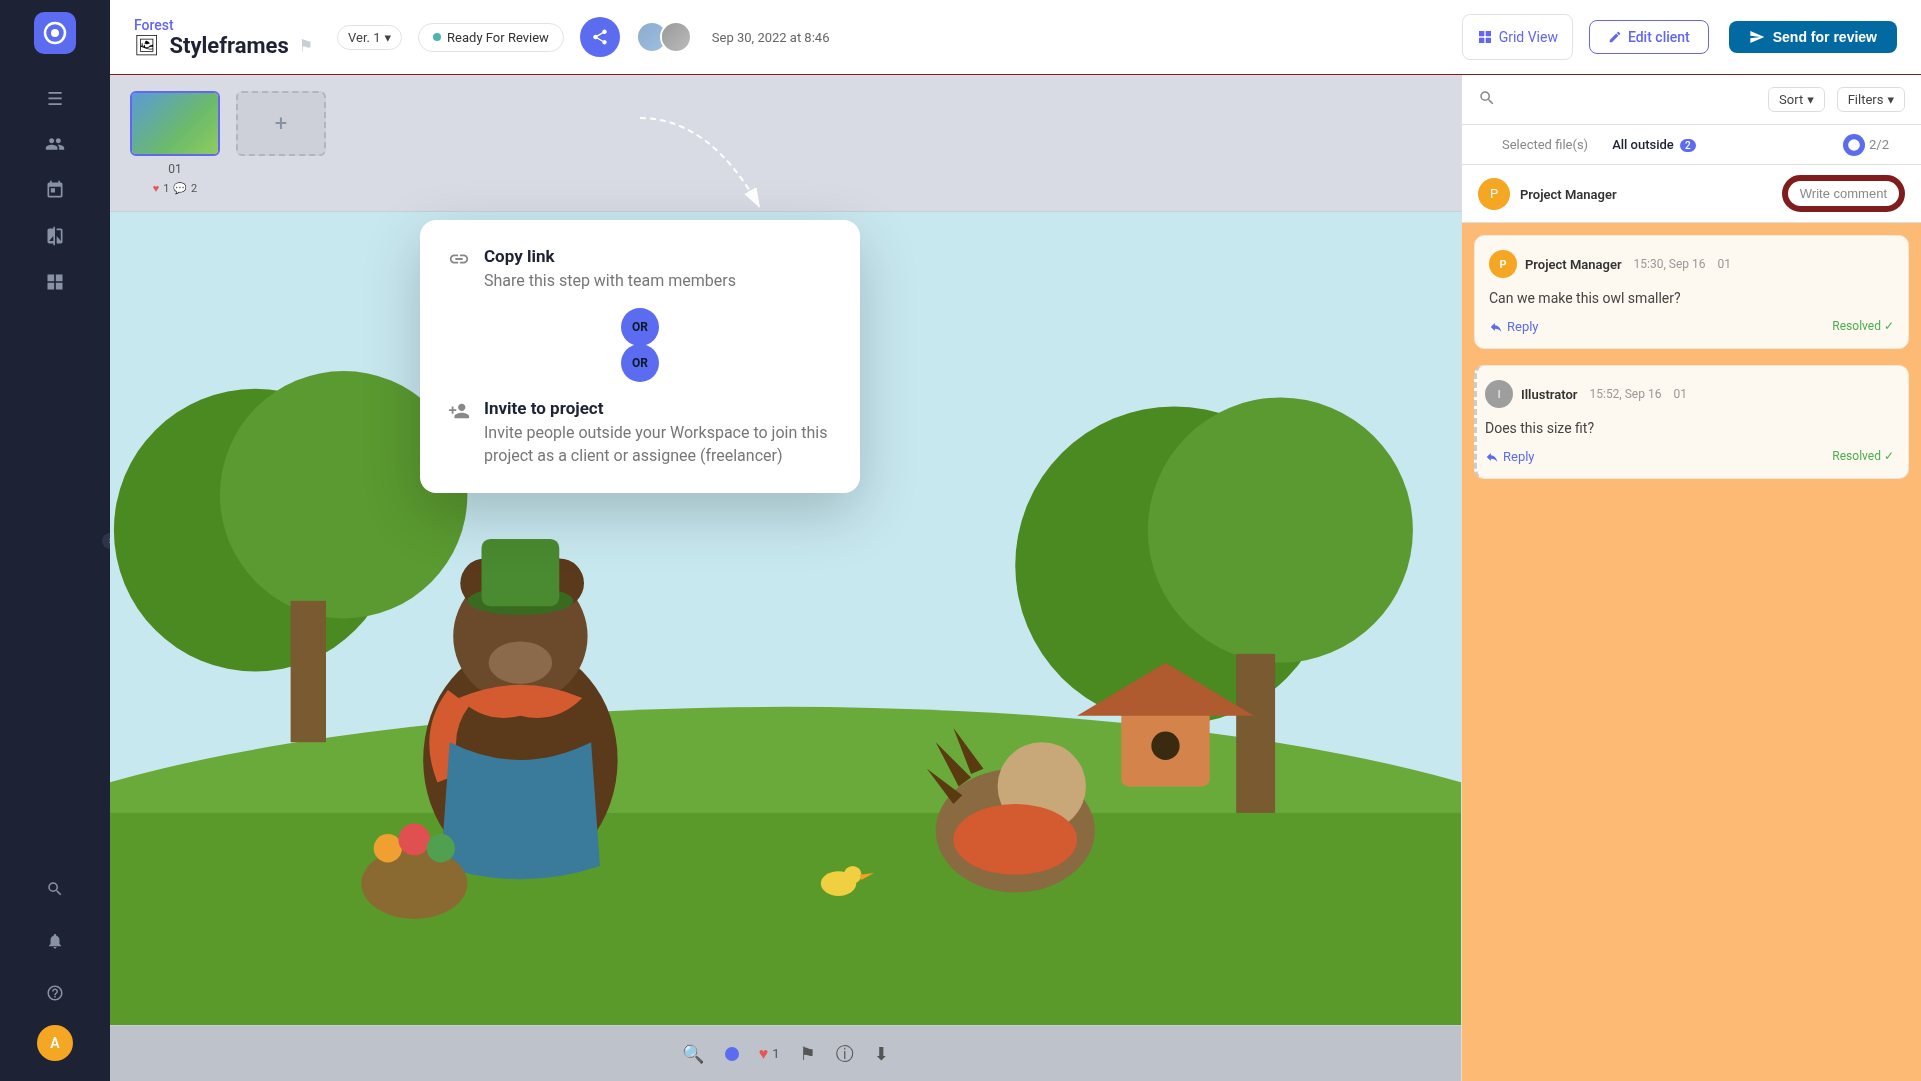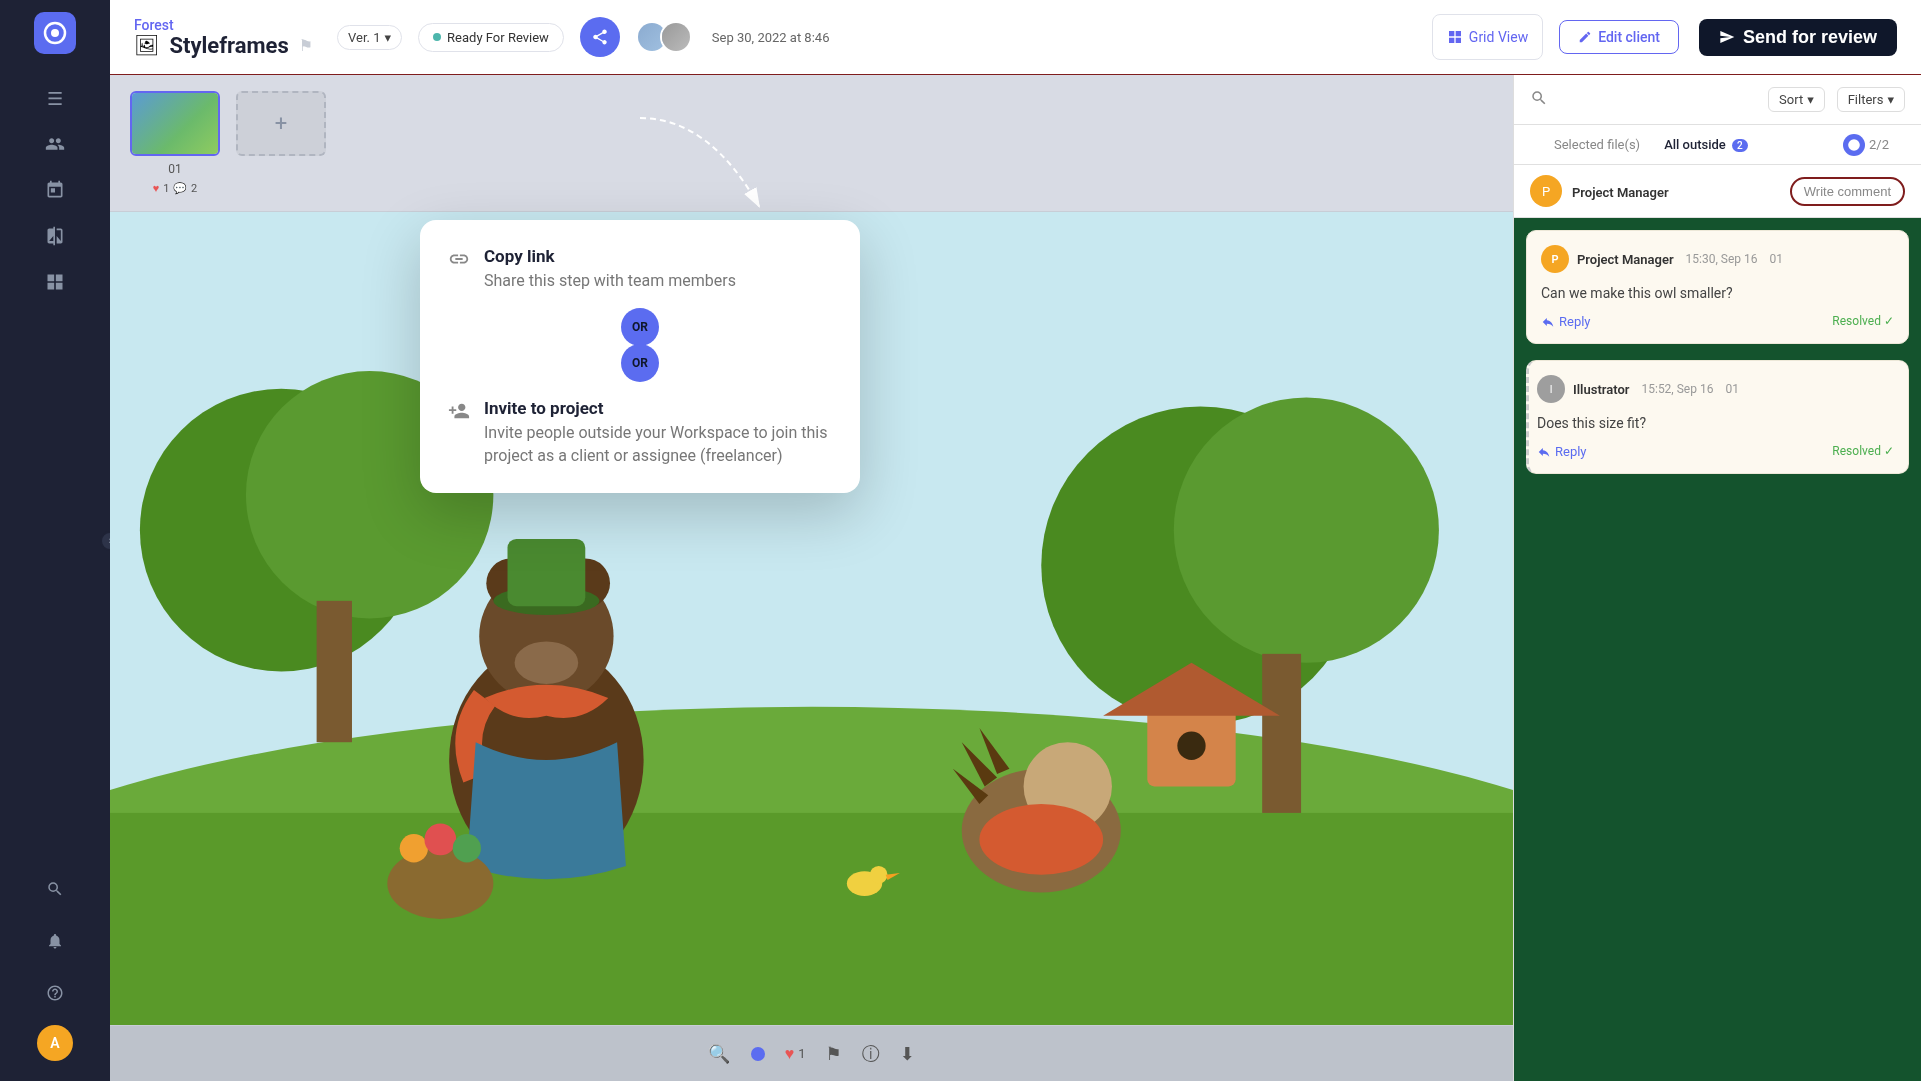--- a/index.html
+++ b/index.html
@@ -72,22 +72,22 @@
       display: flex; align-items: center; gap: 6px; padding: 14px 14px;
       border: 1px solid #e0e2ea; border-radius: 8px; font-size: 14px; color: #6366f1; cursor: pointer; margin-left: 8px;
     }
     .edit-version-btn {
       display: flex; align-items: center; gap: 6px; padding: 8px 18px;
       background: white; border: 1px solid #6366f1; border-radius: 8px;
       font-size: 14px; color: #6366f1; cursor: pointer; font-weight: 500;
     }
     .send-review-btn {
       display: flex; align-items: center; gap: 8px; padding: 8px 20px;
-      background: #0f172a; border-radius: 8px;
-      font-size: 18px; color: white; cursor: pointer; font-weight: 600; border: none; margin-left: 4px;
+      background: #0369a1; border-radius: 8px;
+      font-size: 14px; color: white; cursor: pointer; font-weight: 600; border: none; margin-left: 4px;
     }
     .header-spacer { flex: 1; }
 
     
     .content {
       display: flex; flex: 1; overflow: hidden;
     }
 
     
     .left-panel {
@@ -125,21 +125,21 @@
 
     
     .bottom-bar {
       background: rgba(0,0,0,0.05); height: 56px; display: flex; align-items: center;
       justify-content: center; gap: 20px; border-top: 1px solid #c8cdd6;
     }
     .bottom-icon { color: #555; font-size: 18px; cursor: pointer; }
 
     
     .right-panel {
-      width: 408px; background: #14532d; border-left: 1px solid #ddd; display: flex; flex-direction: column;
+      width: 460px; background: #fdba74; border-left: 1px solid #ddd; display: flex; flex-direction: column;
     }
     .right-panel-header {
       padding: 12px 16px; background: white; border-bottom: 1px solid #e0e0e0;
       display: flex; align-items: center; gap: 12px;
     }
     .search-icon-sm { color: #888; font-size: 16px; }
     .sort-btn {
       display: flex; align-items: center; gap: 4px; padding: 4px 10px;
       border: 1px solid #ddd; border-radius: 6px; font-size: 13px; color: #444; cursor: pointer;
     }
@@ -167,21 +167,21 @@
     }
     .pm-row {
       padding: 10px 16px; background: white; display: flex; align-items: center; gap: 10px;
       border-bottom: 1px solid #e0e0e0;
     }
     .pm-avatar {
       width: 32px; height: 32px; background: #f5a623; border-radius: 50%;
       display: flex; align-items: center; justify-content: center; color: white; font-size: 13px; flex-shrink: 0;
     }
     .write-comment-btn {
-      padding: 5px 12px; border: 2px solid #7f1d1d; border-radius: 20px;
+      padding: 5px 12px; border: 6px solid #7f1d1d; border-radius: 20px;
       font-size: 13px; color: #888; cursor: pointer; background: white;
     }
 
     .comments-list { flex: 1; overflow-y: auto; padding: 12px; display: flex; flex-direction: column; gap: 12px; }
 
     .comment-card {
       background: #fdf9f0; border-radius: 10px; padding: 14px; border: 1px solid #ede8d8;
     }
     .comment-header { display: flex; align-items: center; gap: 8px; margin-bottom: 10px; }
     .comment-avatar {

